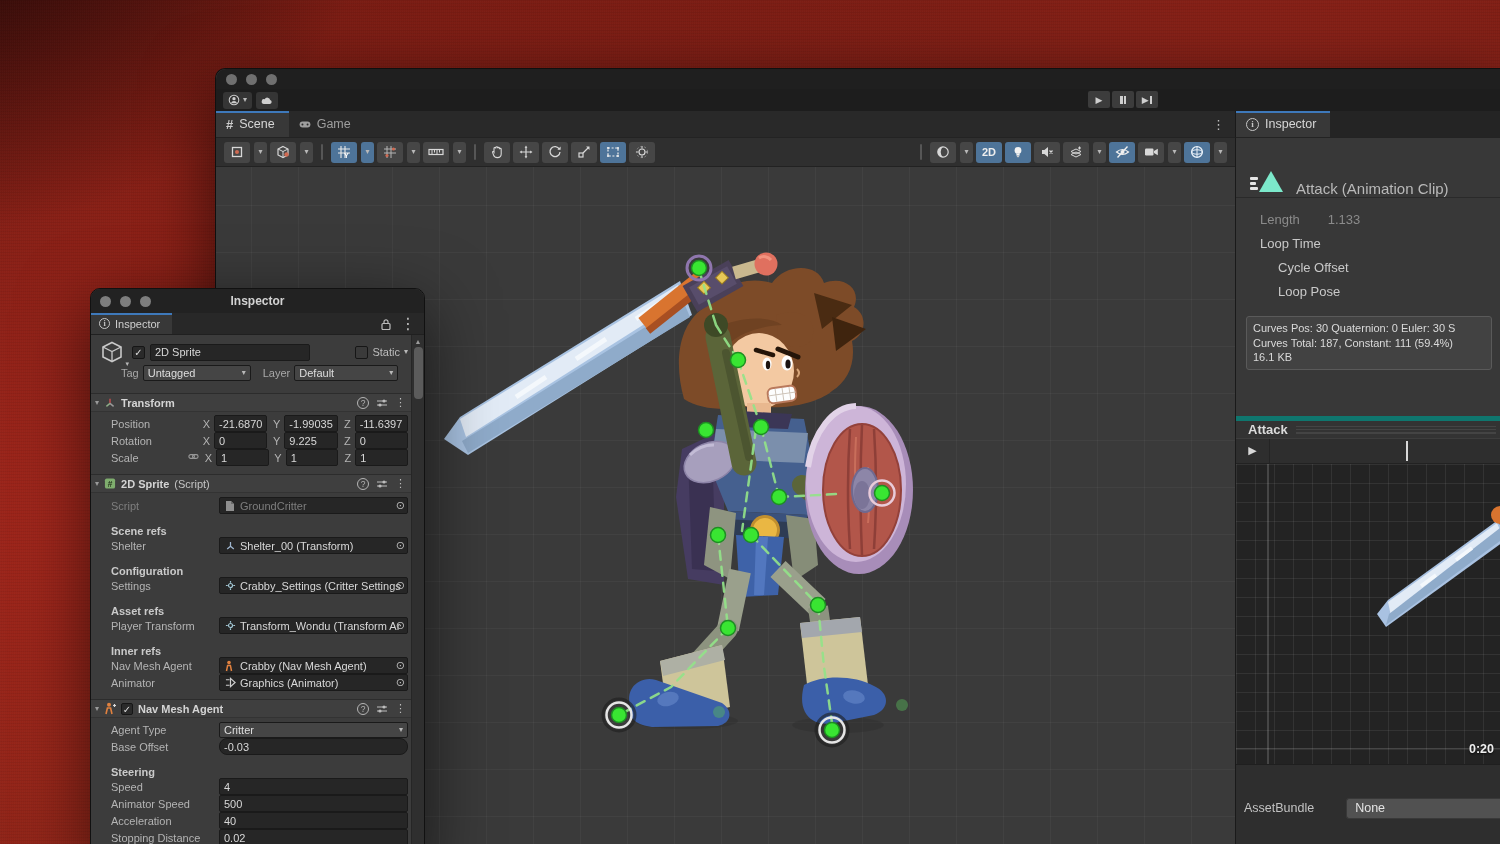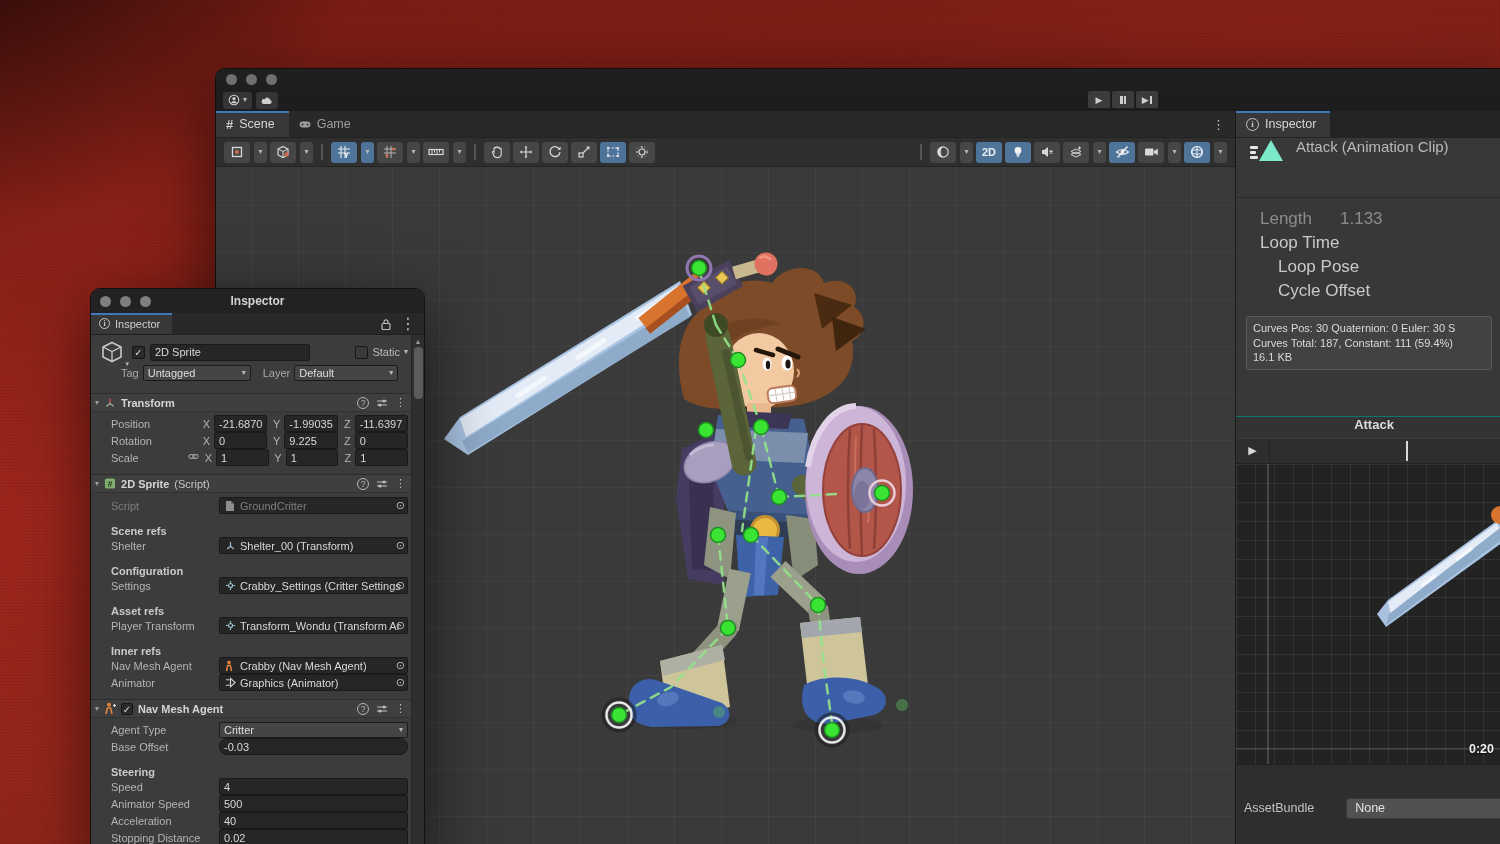--- a/index.html
+++ b/index.html
@@ -50,30 +50,30 @@
 
   
   .scene-view{position:relative;flex:1;background:#3a3a3a;overflow:hidden;
     background-image:linear-gradient(rgba(255,255,255,.035) 1px, transparent 1px),
                      linear-gradient(90deg, rgba(255,255,255,.035) 1px, transparent 1px);
     background-size:47px 47px;background-position:-12px -9px;}
   .scene-view svg{position:absolute;inset:0;}
 
   
   .right-panel{width:265px;background:#383838;border-left:1px solid #1a1a1a;display:flex;flex-direction:column;}
-  .rp-header{height:60px;border-bottom:1px solid #2a2a2a;display:flex;align-items:flex-start;gap:12px;padding-left:14px;}
+  .rp-header{height:60px;border-bottom:1px solid #2a2a2a;display:flex;align-items:flex-end;gap:12px;padding-left:14px;}
   .rp-title{color:#b9b9b9;font-size:15px;}
   .iconinfo{width:13px;height:13px;border-radius:50%;border:1.3px solid #c7c7c7;color:#c7c7c7;font-size:9px;font-weight:bold;display:inline-flex;align-items:center;justify-content:center;font-family:"Liberation Serif",serif;}
   .rp-props{padding-top:9px;}
-  .rp-row{height:24px;display:flex;align-items:center;font-size:17px;color:#c9c9c9;padding-left:24px;}
+  .rp-row{height:24px;display:flex;align-items:center;font-size:13px;color:#c9c9c9;padding-left:24px;}
   .rp-row.dim{color:#8b8b8b;}
   .rp-row .val{margin-left:28px;}
   .rp-row.ind{padding-left:42px;}
   .helpbox{margin:13px 8px 0 10px;background:#424242;border:1px solid #5a5a5a;border-radius:3px;padding:4px 6px;font-size:11px;line-height:1.32;color:#dadada;white-space:nowrap;overflow:hidden;}
-  .pv-header{margin-top:46px;height:22px;background:#333;border-top:1px solid #0f766e;display:flex;align-items:center;padding-left:12px;gap:8px;flex-direction:column;}
+  .pv-header{margin-top:46px;height:22px;background:#333;border-top:5px solid #0f766e;display:flex;align-items:center;padding-left:12px;gap:8px;}
   .pv-title{color:#dcdcdc;font-size:13px;font-weight:bold;}
   .draglines{flex:1;height:9px;margin-right:4px;background:repeating-linear-gradient(0deg,#444 0 1.5px,transparent 1.5px 3.5px);}
   .pv-toolbar{height:26px;background:#2e2e2e;border-top:1px solid #3d3d3d;border-bottom:1px solid #222;display:flex;align-items:stretch;position:relative;}
   .pv-play{width:34px;display:flex;align-items:center;justify-content:center;color:#d8d8d8;font-size:11px;border-right:1px solid #242424;}
   .playhead{position:absolute;left:170px;top:2px;bottom:2px;width:2px;background:#d8d8d8;}
   .pv-canvas{height:300px;position:relative;background:#232323;overflow:hidden;
     background-image:linear-gradient(rgba(255,255,255,.07) 1px, transparent 1px),
                      linear-gradient(90deg, rgba(255,255,255,.07) 1px, transparent 1px);
     background-size:19px 19px;}
   .pv-brightV{position:absolute;left:31px;top:0;bottom:0;width:1.5px;background:rgba(255,255,255,.16);}
@@ -505,24 +505,24 @@
       </div>
       <div class="rp-props">
         <div class="rp-row dim">
           <span>Length</span>
           <span class="val">1.133</span>
         </div>
         <div class="rp-row">
           <span>Loop Time</span>
         </div>
         <div class="rp-row ind">
-          <span>Loop Pose</span>
+          <span>Cycle Offset</span>
         </div>
         <div class="rp-row ind">
-          <span>Cycle Offset</span>
+          <span>Loop Pose</span>
         </div>
       </div>
       <div class="helpbox">
         <div>Curves Pos: 30 Quaternion: 0 Euler: 30 S</div>
         <div>Curves Total: 187, Constant: 111 (59.4%)</div>
         <div>16.1 KB</div>
       </div>
       <div class="pv-header">
         <span class="pv-title">Attack</span>
         <span class="draglines"></span>

